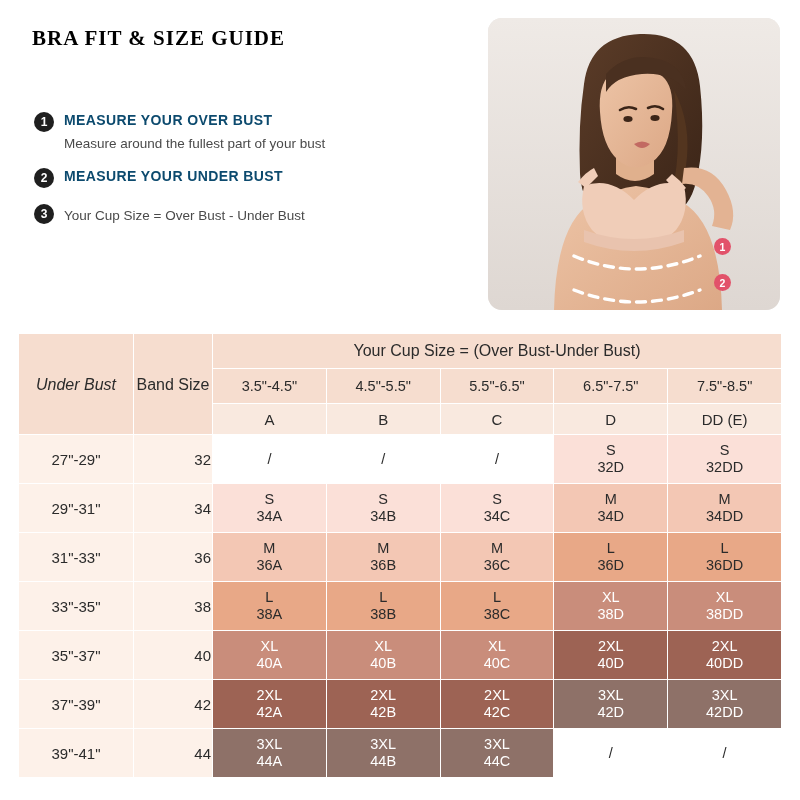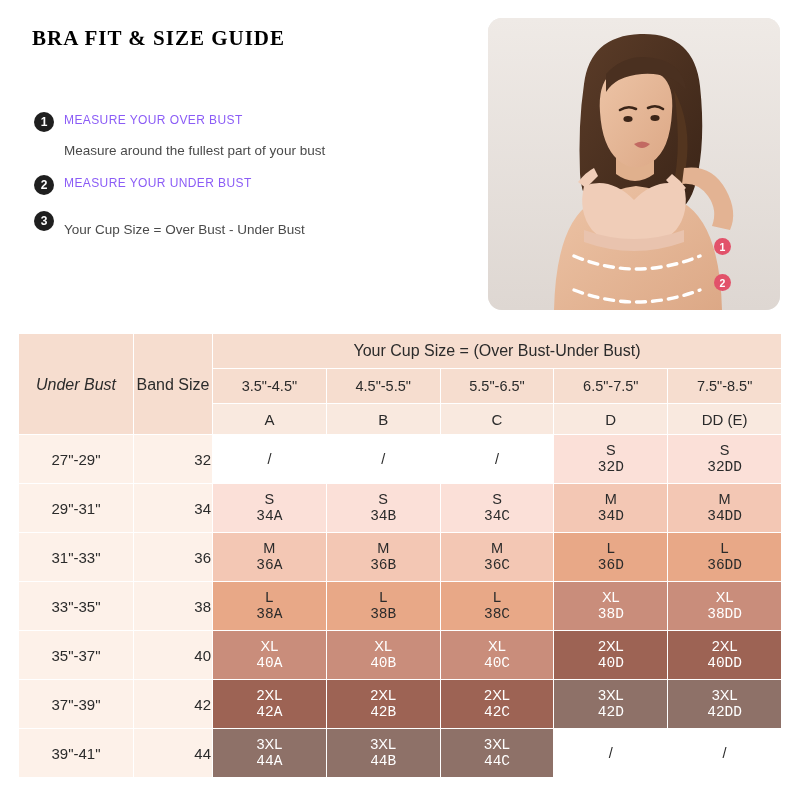--- a/index.html
+++ b/index.html
@@ -24,25 +24,25 @@
   .steps{position:absolute;left:34px;top:110px;width:430px;}
   .step{display:flex;align-items:flex-start;margin-bottom:14px;}
   .bullet{
     flex:0 0 auto;width:20px;height:20px;border-radius:50%;
     background:#1f1f1f;color:#fff;font-size:12px;font-weight:700;
     display:flex;align-items:center;justify-content:center;
     margin-top:2px;margin-right:10px;
   }
   .step-body{flex:1 1 auto;}
   .step-title{
-    font-size:12px;font-weight:400;letter-spacing:.4px;color:#8b5cf6;
+    font-size:14px;font-weight:700;letter-spacing:.4px;color:#0c4a6e;
     line-height:20px;
   }
   .step-desc{
-    font-size:13.5px;color:#4a4a4a;line-height:17px;margin-top:12px;
+    font-size:13.5px;color:#4a4a4a;line-height:17px;margin-top:5px;
   }
 
   
   .photo{
     position:absolute;left:488px;top:18px;width:292px;height:292px;
     border-radius:14px;overflow:hidden;background:#e9e6e4;
   }
   .photo svg{display:block;width:100%;height:100%;}
   .mark{
     position:absolute;width:17px;height:17px;border-radius:50%;
@@ -65,21 +65,21 @@
   .hdr-top{
     background:#f6ddcf;font-size:16px;height:32px;font-weight:400;color:#2b2b2b;
   }
   .hdr-range{background:#f6ddcf;height:32px;font-size:14.5px;}
   .hdr-letter{background:#f9e9df;height:28px;font-size:15px;}
   .hdr-side{
     background:#f6ddcf;font-size:16px;line-height:19px;
   }
   .cell{height:46px;line-height:17px;}
   .cell .sz{display:block;font-size:14.5px;}
-  .cell .code{display:block;font-size:14.5px;font-family:Liberation Mono, monospace;}
+  .cell .code{display:block;font-size:14.5px;}
   .rowhead{background:#fdf1e9;font-size:15px;}
   .bandcell{background:#fdf1e9;font-size:15px;text-align:right;}
   .light-text{color:#ffffff;}
 </style>
 </head>
 <body>
 
 <div class="page">
 
   <div class="title">BRA FIT &amp; SIZE GUIDE</div>

